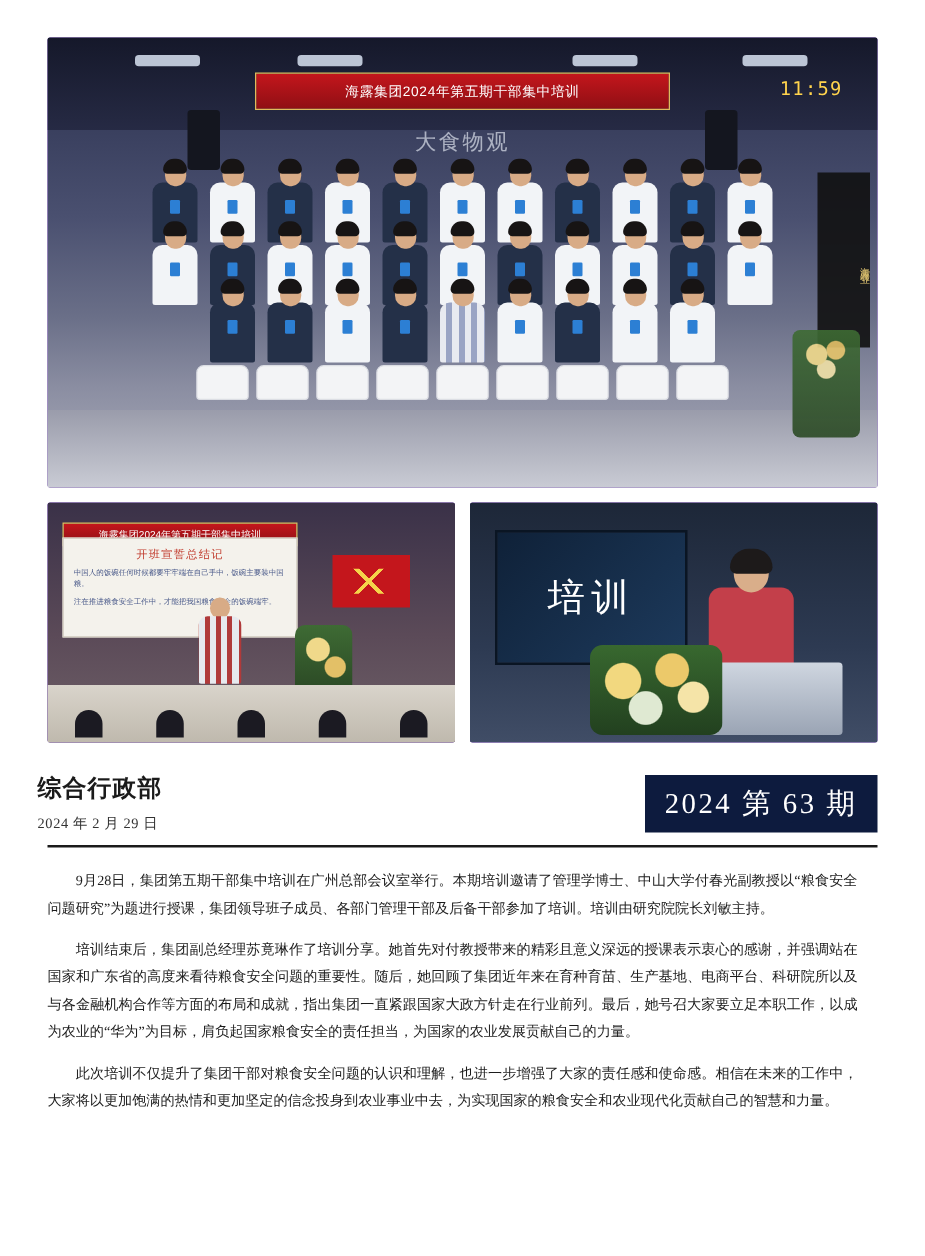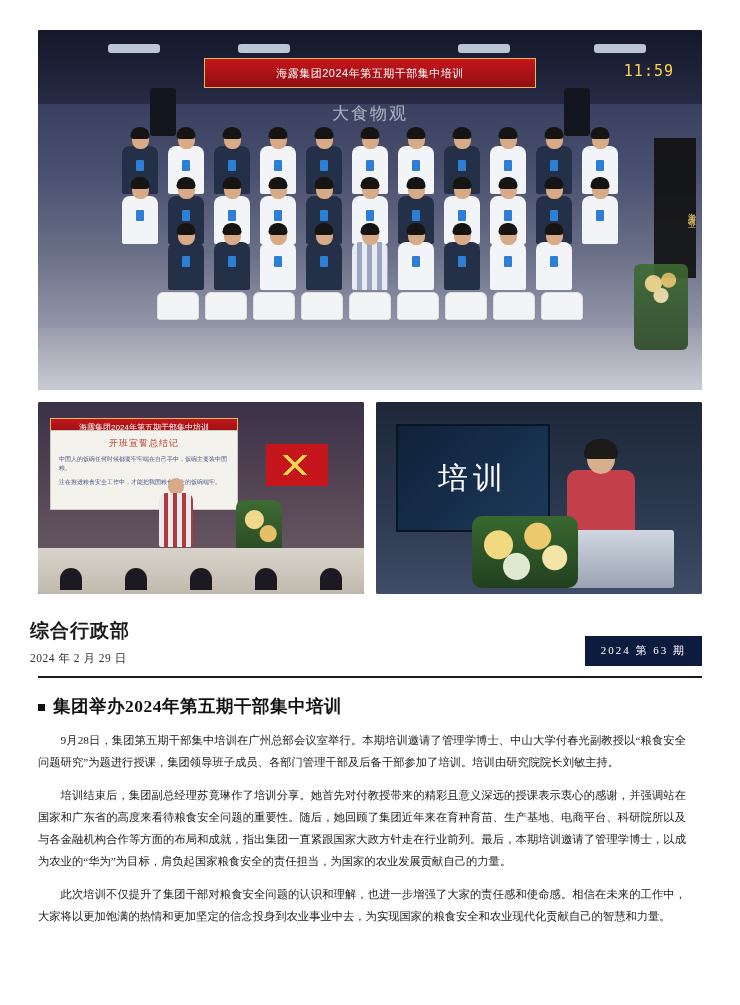--- a/index.html
+++ b/index.html
@@ -347,21 +347,21 @@
   }
   .date {
     margin-top: 7px;
     font-size: 11.5px;
     color: #333;
     letter-spacing: .5px;
   }
   .issue {
     background: #0d1b3e;
     color: #ffffff;
-    font-size: 11px;
+    font-size: 23px;
     padding: 7px 16px 8px 16px;
     letter-spacing: 2px;
     white-space: nowrap;
   }
   .rule {
     margin: 10px 38px 0 38px;
     height: 2px;
     background: #1a1a1a;
   }
 
@@ -704,24 +704,20 @@
     <div>
       <div class="dept">综合行政部</div>
       <div class="date">2024 年 2 月 29 日</div>
     </div>
     <div class="issue">2024  第 63 期</div>
   </div>
 
   <div class="rule"></div>
 
   <div class="article">
-    <div class="headline">
-      <span class="bullet"></span>
-      <span>集团举办2024年第五期干部集中培训</span>
-    </div>
     <div class="body">
       <p>9月28日，集团第五期干部集中培训在广州总部会议室举行。本期培训邀请了管理学博士、中山大学付春光副教授以“粮食安全问题研究”为题进行授课，集团领导班子成员、各部门管理干部及后备干部参加了培训。培训由研究院院长刘敏主持。</p>
-      <p>培训结束后，集团副总经理苏竟琳作了培训分享。她首先对付教授带来的精彩且意义深远的授课表示衷心的感谢，并强调站在国家和广东省的高度来看待粮食安全问题的重要性。随后，她回顾了集团近年来在育种育苗、生产基地、电商平台、科研院所以及与各金融机构合作等方面的布局和成就，指出集团一直紧跟国家大政方针走在行业前列。最后，本期培训邀请了管理学博士，以成为农业的“华为”为目标，肩负起国家粮食安全的责任担当，为国家的农业发展贡献自己的力量。</p>
+      <p>培训结束后，集团副总经理苏竟琳作了培训分享。她首先对付教授带来的精彩且意义深远的授课表示衷心的感谢，并强调站在国家和广东省的高度来看待粮食安全问题的重要性。随后，她回顾了集团近年来在育种育苗、生产基地、电商平台、科研院所以及与各金融机构合作等方面的布局和成就，指出集团一直紧跟国家大政方针走在行业前列。最后，她号召大家要立足本职工作，以成为农业的“华为”为目标，肩负起国家粮食安全的责任担当，为国家的农业发展贡献自己的力量。</p>
       <p>此次培训不仅提升了集团干部对粮食安全问题的认识和理解，也进一步增强了大家的责任感和使命感。相信在未来的工作中，大家将以更加饱满的热情和更加坚定的信念投身到农业事业中去，为实现国家的粮食安全和农业现代化贡献自己的智慧和力量。</p>
     </div>
   </div>
 
 </div>
 
 </body></html>

